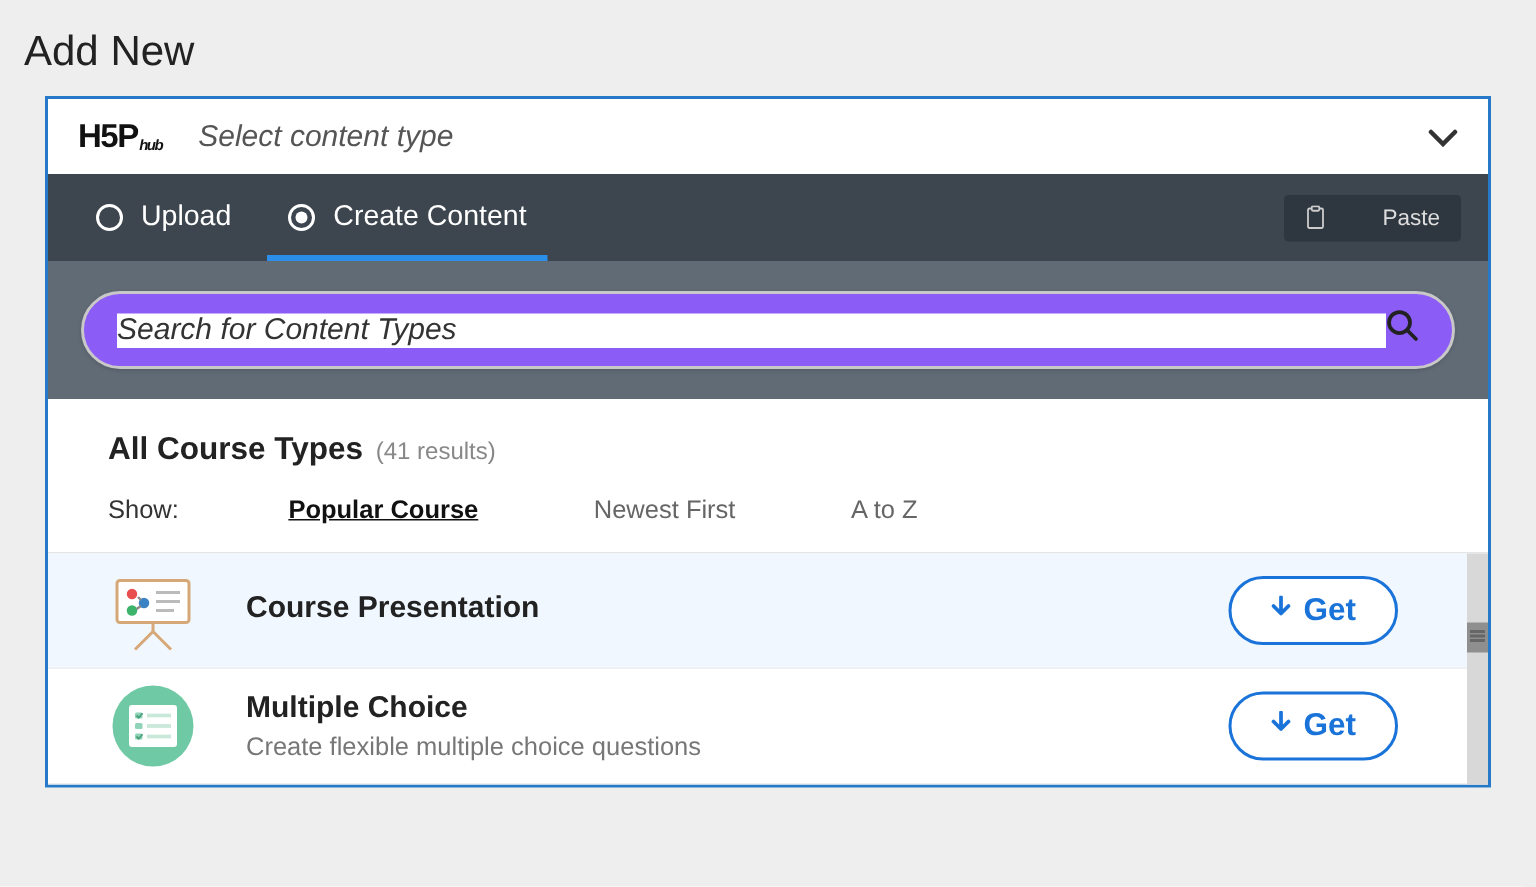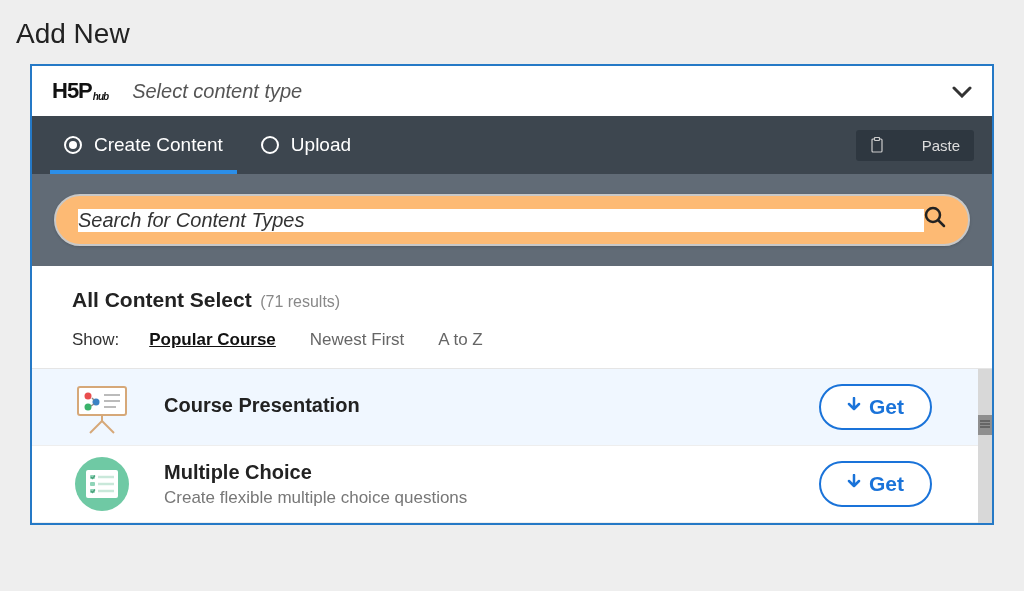--- a/index.html
+++ b/index.html
@@ -106,21 +106,21 @@
     }
     .paste-icon {
       margin-right: 6px;
       display: inline-flex;
     }
     .search-bar-wrap {
       background: #616b76;
       padding: 20px 22px;
     }
     .search-bar {
-      background: #fdba74;
+      background: #8b5cf6;
       border: 2px solid #c8c8c8;
       border-radius: 40px;
       height: 52px;
       display: flex;
       align-items: center;
       padding: 0 22px;
       box-shadow: 0 1px 3px rgba(0,0,0,0.15);
     }
     .search-input {
       flex: 1;
@@ -151,20 +151,21 @@
     .results-count {
       font-size: 16px;
       color: #888;
       margin-left: 4px;
     }
     .sort-row {
       display: flex;
       align-items: center;
       margin-top: 18px;
       font-size: 17px;
+      gap: 43px;
     }
     .sort-label {
       color: #333;
       margin-right: 30px;
     }
     .sort-opt {
       color: #666;
       margin-right: 34px;
       cursor: pointer;
     }
@@ -265,29 +266,29 @@
     </span>
     <span class="hub-header-text">Select content type</span>
     <span class="hub-chevron">
       <svg width="20" height="12" viewBox="0 0 20 12">
           <path d="M2 2 L10 10 L18 2" stroke="#333" stroke-width="3" fill="none" stroke-linecap="round"></path>
         </svg>
     </span>
   </div>
 
   <div class="tab-bar">
+    <div class="tab">
+      <span class="radio-outer"></span>
+      <span>Upload</span>
+    </div>
     <div class="tab active">
       <span class="radio-outer">
           <span class="radio-inner"></span>
         </span>
       <span>Create Content</span>
-    </div>
-    <div class="tab">
-      <span class="radio-outer"></span>
-      <span>Upload</span>
     </div>
     <button class="paste-btn">
       <span class="paste-icon">
         <svg width="14" height="16" viewBox="0 0 14 16">
             <rect x="2" y="2" width="10" height="13" rx="1" stroke="#ccc" stroke-width="1.2" fill="none"></rect>
             <rect x="4.5" y="0.5" width="5" height="3" rx="0.8" stroke="#ccc" stroke-width="1.2" fill="#2e3740"></rect>
           </svg>
       </span>
       <span>Paste</span>
     </button>
@@ -299,22 +300,22 @@
       <span class="search-icon">
         <svg width="22" height="22" viewBox="0 0 22 22">
             <circle cx="9" cy="9" r="7" stroke="#222" stroke-width="2.5" fill="none"></circle>
             <line x1="14.5" y1="14.5" x2="20" y2="20" stroke="#222" stroke-width="2.5" stroke-linecap="round"></line>
           </svg>
       </span>
     </div>
   </div>
 
   <div class="results-header">
-    <span class="results-title">All Content Select</span>
-    <span class="results-count">(71 results)</span>
+    <span class="results-title">All Course Types</span>
+    <span class="results-count">(41 results)</span>
     <div class="sort-row">
       <span class="sort-label">Show:</span>
       <span class="sort-opt active">Popular Course</span>
       <span class="sort-opt">Newest First</span>
       <span class="sort-opt">A to Z</span>
     </div>
   </div>
 
   <div class="list-wrap">
     <div class="scroll-track"></div>

